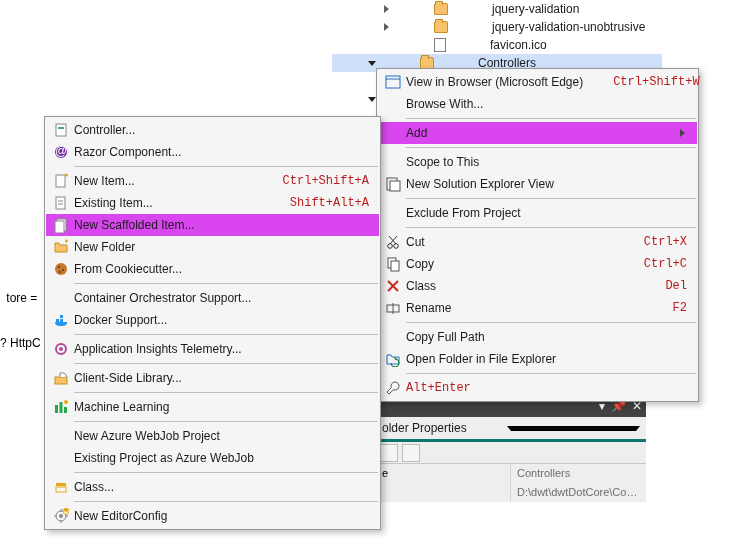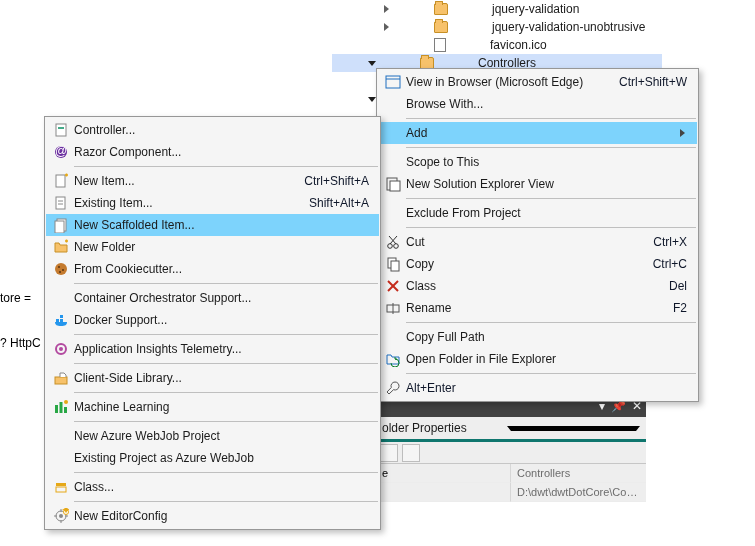--- a/index.html
+++ b/index.html
@@ -1,36 +1,36 @@
 <!DOCTYPE html>
 <html><head>
 <meta charset="utf-8">
 <style>
   * { margin:0; padding:0; box-sizing:border-box; font-family:"Segoe UI",Tahoma,sans-serif; font-size:12px; }
   body { background:#fff; width:755px; height:546px; overflow:hidden; position:relative; color:#1b1b1b; }
-  .bg-code { position:absolute; left:0; top:290px; color:#000; white-space:pre; font-family:Consolas,monospace; font-size:13px; }
+  .bg-code { position:absolute; left:0; top:290px; color:#000; white-space:pre; font-family:Consolas,monospace; font-size:13px;text-align:right; }
   .tree { position:absolute; left:332px; top:0; width:330px; }
   .tree-row { display:flex; align-items:center; height:18px; padding-left:20px;gap:40px; }
   .tree-row.selected { background:#cfe0fb; }
   .tree-row.indent1 { padding-left:34px; }
   .tree-row.indent2 { padding-left:48px; }
   .expander { width:12px; height:12px; display:inline-flex; align-items:center; justify-content:center; margin-right:2px; }
   .tri-right::before { content:""; border-left:5px solid #606060; border-top:4px solid transparent; border-bottom:4px solid transparent; }
   .tri-down::before { content:""; border-top:5px solid #1e1e1e; border-left:4px solid transparent; border-right:4px solid transparent; }
   .folder-icon { width:14px; height:12px; background:#f7c26b; border:1px solid #c79026; border-radius:2px 2px 1px 1px; position:relative; margin-right:4px; }
   .folder-icon::before { content:""; position:absolute; top:-3px; left:0; width:6px; height:3px; background:#f7c26b; border:1px solid #c79026; border-bottom:none; border-radius:1px 1px 0 0; }
   .file-icon { width:12px; height:14px; background:#fff; border:1px solid #7e7e7e; margin-right:4px; position:relative; }
   .cs-icon { width:12px; height:12px; border:1.5px solid #368f36; border-radius:50%; margin-right:4px; position:relative; }
   .cs-icon::after{content:"c";position:absolute;top:-2px;left:2px;font-size:9px;color:#368f36;font-weight:bold;}
   .menu { position:absolute; background:#f5f5f5; border:1px solid #979797; box-shadow:3px 3px 6px rgba(0,0,0,.25); padding:2px 1px; }
   .menu-item { display:flex; align-items:center; height:22px; padding:0 10px 0 2px; cursor:default; position:relative; }
-  .menu-item.highlight { background:#7dd3fc; }
+  .menu-item.highlight { background:#d946ef; }
   .menu-icon-col { width:26px; display:flex; align-items:center; justify-content:center; flex-shrink:0; }
   .menu-label { flex:1; white-space:nowrap; padding-right:30px; }
-  .menu-shortcut { color:#0f172a; white-space:nowrap; }
+  .menu-shortcut { color:#b91c1c; white-space:nowrap;font-family:Liberation Mono, monospace; }
   .menu-sep { height:1px; background:#bfbfbf; margin:3px 1px 3px 28px; }
   .submenu-arrow { width:10px; text-align:center; }
   .submenu-arrow::before { content:""; border-left:5px solid #444; border-top:4px solid transparent; border-bottom:4px solid transparent; display:inline-block; }
   svg { display:block; }
   .prop-panel { position:absolute; left:376px; top:395px; width:270px; background:#eee; }
   .prop-titlebar { height:22px; background:#424242; color:#fff; display:flex; align-items:center; padding:0 4px; font-size:11px; justify-content:flex-end; gap:6px; }
   .prop-head { background:#eee; padding:4px 6px; border-bottom:3px solid #0f766e; display:flex;}
   .prop-head span{flex:1;}
   .prop-head .dd{width:0;height:0;border-top:5px solid #000;border-left:4px solid transparent;border-right:4px solid transparent;align-self:center;}
   .prop-toolbar{height:22px;border-bottom:1px solid #c6c6c6;display:flex;align-items:center;gap:4px;padding:0 4px;}

